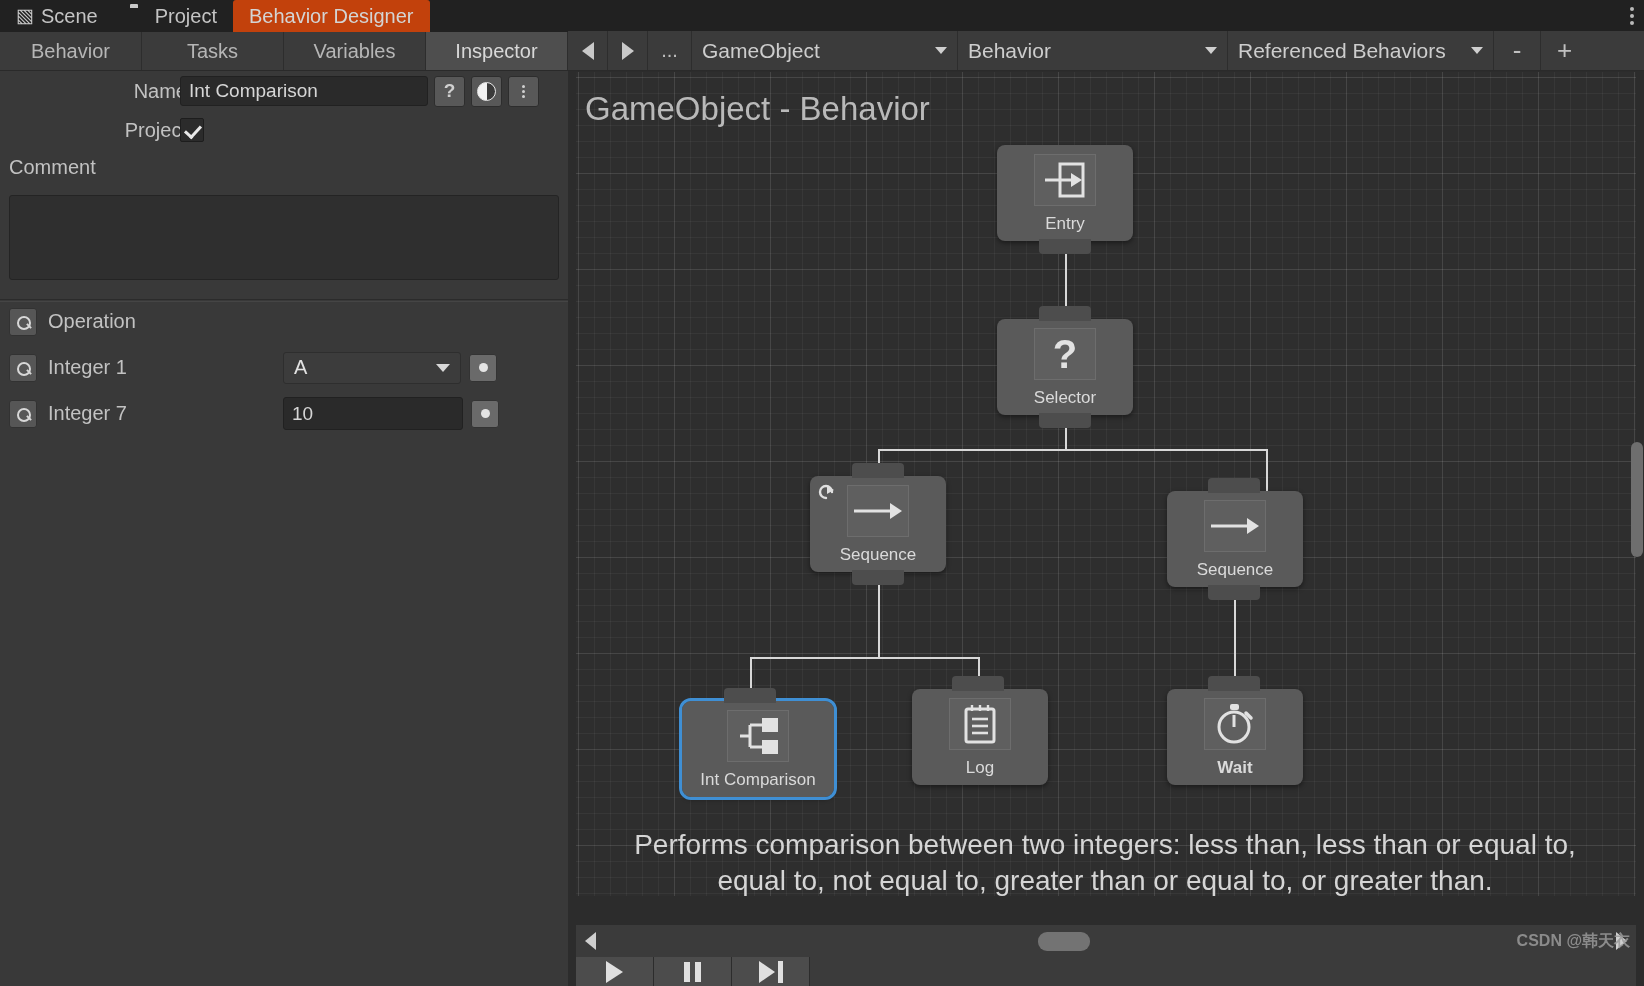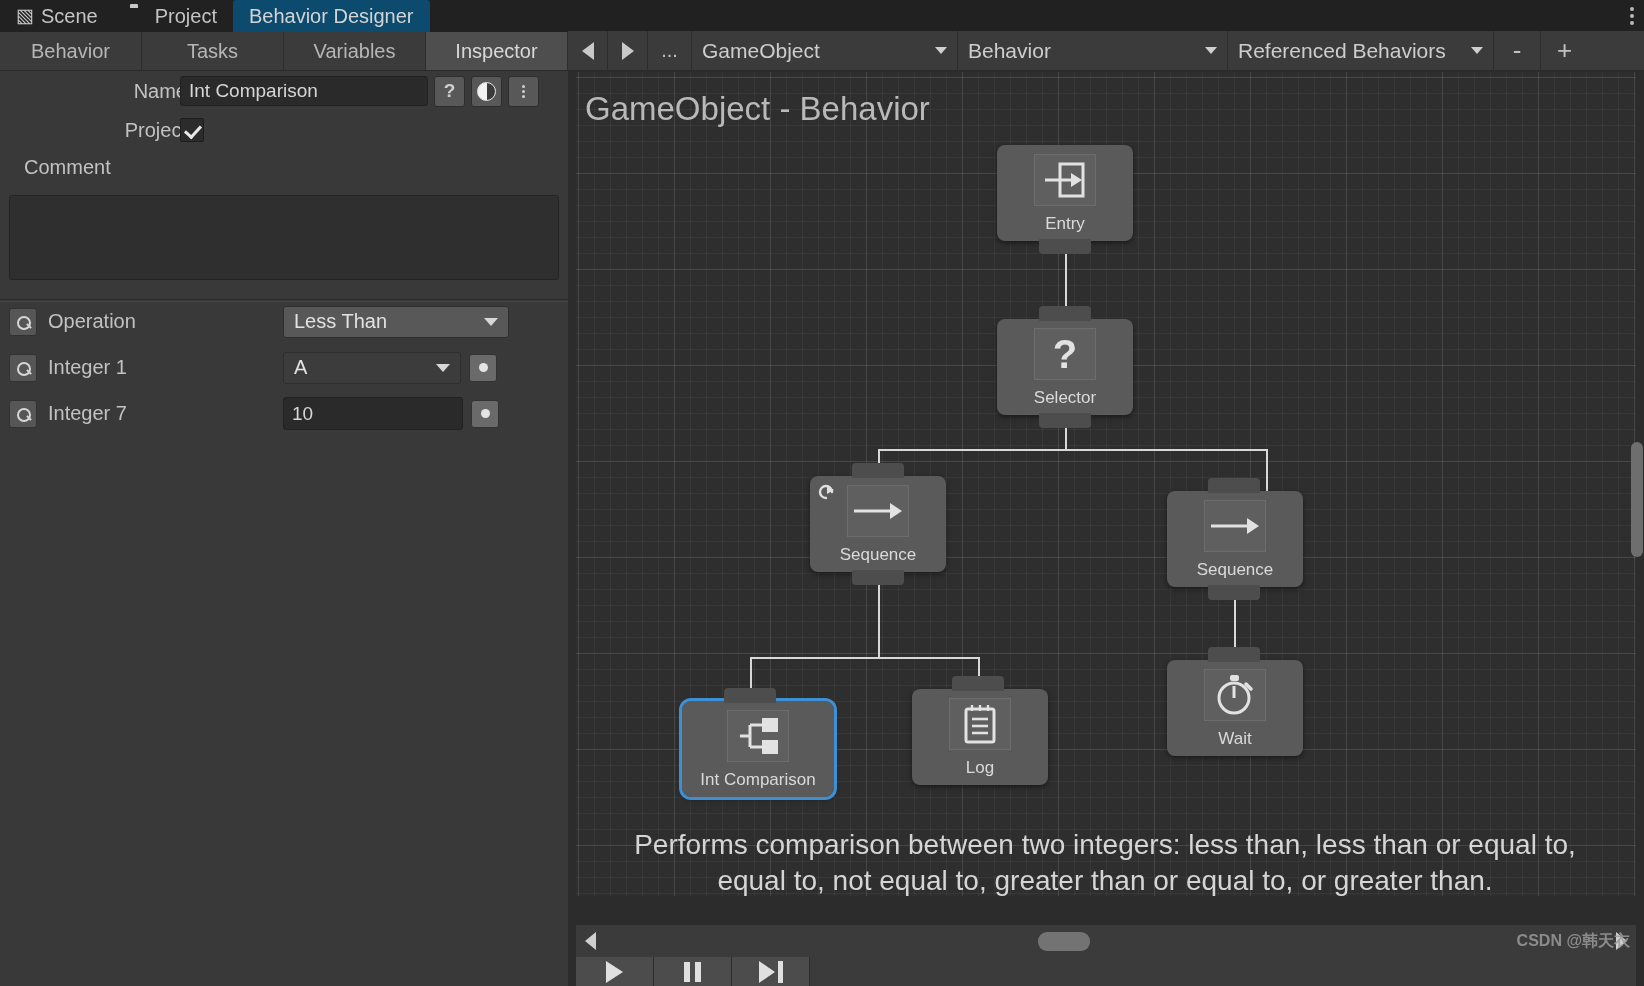--- a/index.html
+++ b/index.html
@@ -21,21 +21,21 @@
   .win-tabs {
     position: absolute; left: 0; top: 0; width: 568px; height: 32px;
     background: #212121;
     display: flex; align-items: flex-end;
   }
   .win-tab {
     height: 32px; display: flex; align-items: center; gap: 7px;
     padding: 0 16px; color: #c4c4c4; font-size: 20px;
     border-radius: 3px 3px 0 0;
   }
-  .win-tab.active { background: #0c4a6e; color: #d4d4d4; }
+  .win-tab.active { background: #c2410c; color: #d4d4d4; }
   .win-tab-icon { display: inline-block; width: 18px; height: 18px; position: relative; }
 
   
   .ic-hash { color: #c9c9c9; font-size: 19px; line-height: 18px; }
   
   .ic-folder {
     width: 18px; height: 14px; background: #c9c9c9;
     border-radius: 1px 2px 2px 2px; position: relative; margin-top: 2px;
   }
   .ic-folder:before {
@@ -321,37 +321,33 @@
               <i></i>
             </span>
         </div>
       </div>
 
       <div class="row" style="height:38px;">
         <span class="row-label lbl-w">Project</span>
         <div class="checkbox" style="margin-left:-7px;"></div>
       </div>
 
-      <div class="row" style="height:36px;margin-left:15px;">
+      <div class="row" style="height:36px;">
         <span class="row-label">Comment</span>
       </div>
       <div class="comment-box"></div>
 
       <div class="divider" style="top:228px;"></div>
       <div class="divider" style="top:230px; background:#454545;"></div>
 
       <div class="row" style="position:absolute; top:228px; height:45px;">
         <div class="mag-btn">
             <span class="ic-mag"></span>
           </div>
         <span class="row-label" style="width:235px;">Operation</span>
-        <div class="dropdown" style="width:226px;">
-          <span>Less Than</span>
-          <span class="caret"></span>
-        </div>
       </div>
 
       <div class="row" style="position:absolute; top:274px; height:45px;">
         <div class="mag-btn">
             <span class="ic-mag"></span>
           </div>
         <span class="row-label" style="width:235px;">Integer 1</span>
         <div class="dropdown dark" style="width:178px;">
           <span>A</span>
           <span class="caret"></span>
@@ -507,21 +503,21 @@
             <line x1="19" y1="2" x2="19" y2="8" stroke="#e2e2e2" stroke-width="2.4"></line>
             <line x1="27" y1="2" x2="27" y2="8" stroke="#e2e2e2" stroke-width="2.4"></line>
             <line x1="11" y1="16" x2="27" y2="16" stroke="#e2e2e2" stroke-width="2.6"></line>
             <line x1="11" y1="23" x2="27" y2="23" stroke="#e2e2e2" stroke-width="2.6"></line>
             <line x1="11" y1="30" x2="27" y2="30" stroke="#e2e2e2" stroke-width="2.6"></line>
           </svg>
         </div>
         <div class="node-label">Log</div>
       </div>
 
-      <div class="node" style="left:591px; top:588px;">
+      <div class="node" style="left:591px; top:617px;font-weight:bold;">
         <div class="node-tab" style="left:67px;"></div>
         <div class="node-icon">
           <svg width="42" height="44" viewBox="0 0 42 44">
             <circle cx="20" cy="25" r="15" fill="none" stroke="#e2e2e2" stroke-width="3"></circle>
             <line x1="20" y1="25" x2="20" y2="13" stroke="#e2e2e2" stroke-width="3"></line>
             <rect x="16" y="2" width="9" height="6" rx="2" fill="#e2e2e2"></rect>
             <line x1="32" y1="11" x2="37" y2="16" stroke="#e2e2e2" stroke-width="3.5" stroke-linecap="round"></line>
           </svg>
         </div>
         <div class="node-label">Wait</div>

